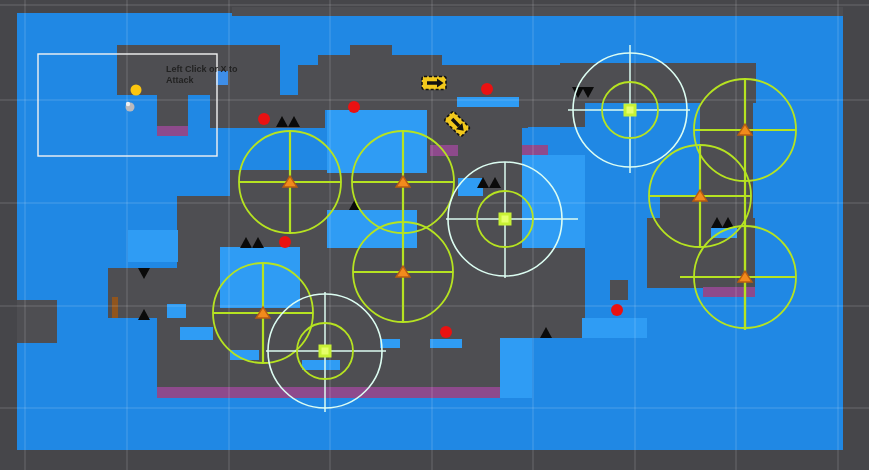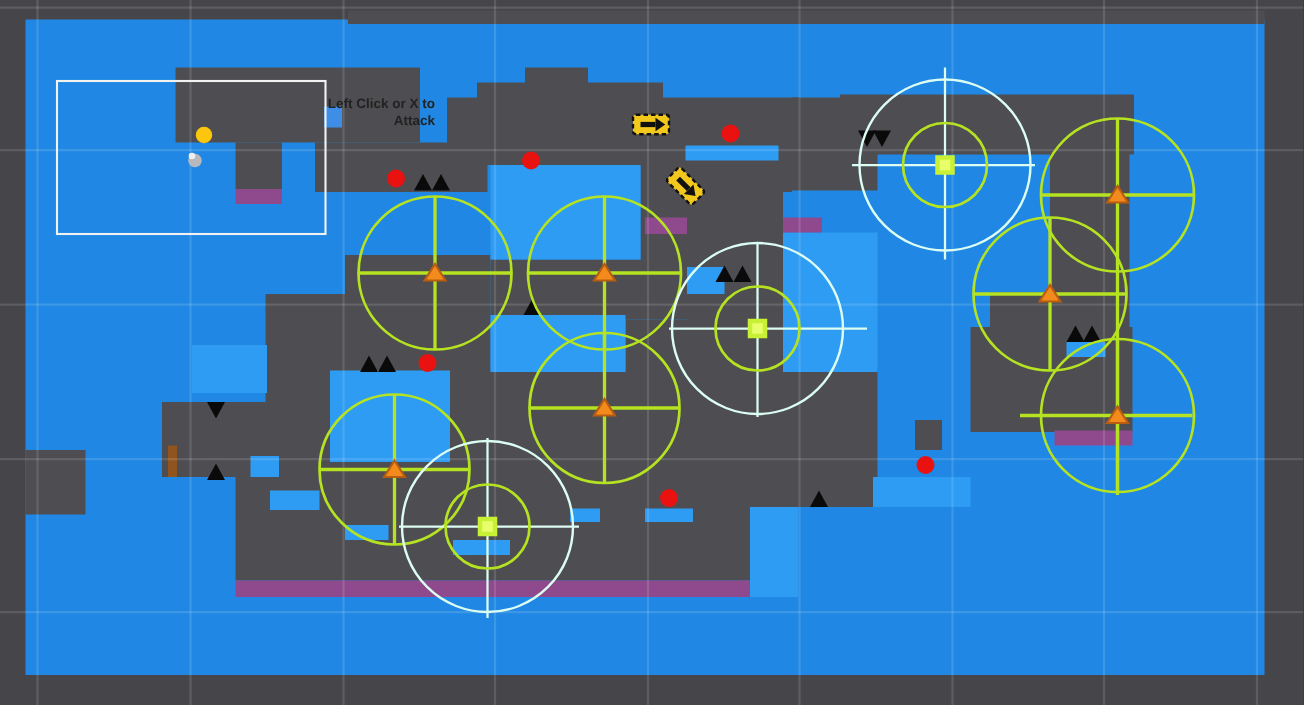--- a/index.html
+++ b/index.html
@@ -1,19 +1,19 @@
 <!DOCTYPE html>
 <html><head>
 <meta charset="utf-8">
 <style>
   html,body{margin:0;padding:0;background:#2b2b2e;}
   #stage{position:relative;width:869px;height:470px;overflow:hidden;
          font-family:"Liberation Sans",sans-serif;}
   #scene-svg{position:absolute;left:0;top:0;}
-  #hud-text{position:absolute;left:156px;top:64px;width:134px;text-align:right;
+  #hud-text{position:absolute;left:166px;top:64px;width:134px;text-align:left;
             font-size:9px;line-height:11px;font-weight:bold;color:#222;
             pointer-events:none;}
   #hud-text span{display:block;}
 </style>
 </head>
 <body>
 
 <div id="stage">
   <svg id="scene-svg" width="869" height="470" viewBox="0 0 869 470">
       <rect x="0" y="0" width="869" height="470" fill="#46464a"></rect>

